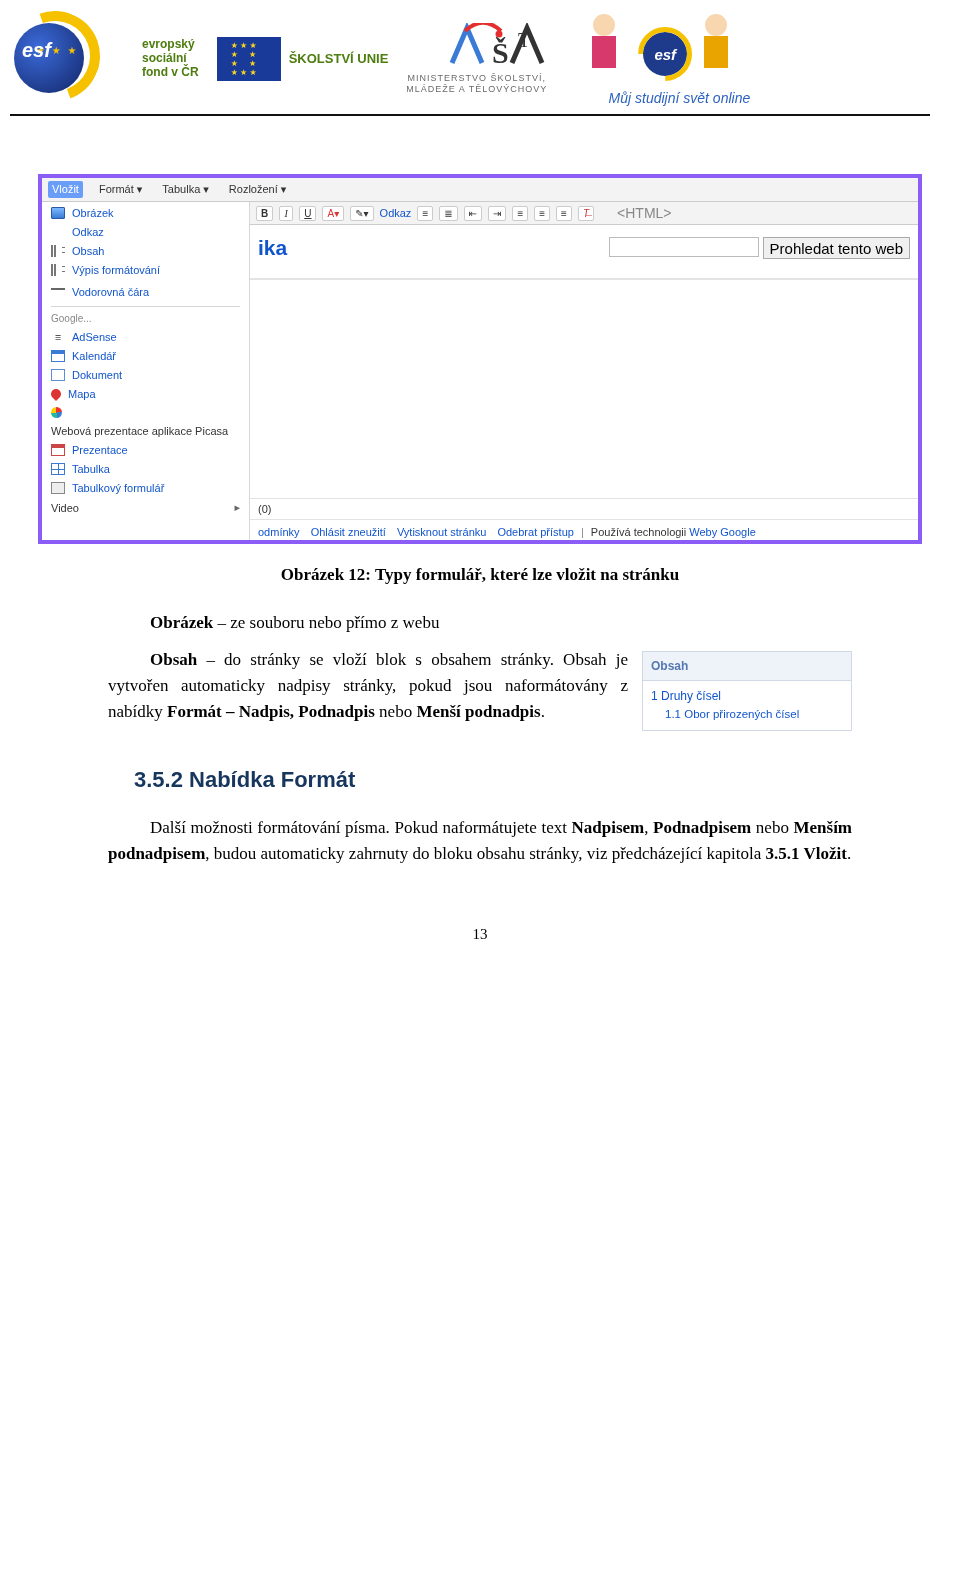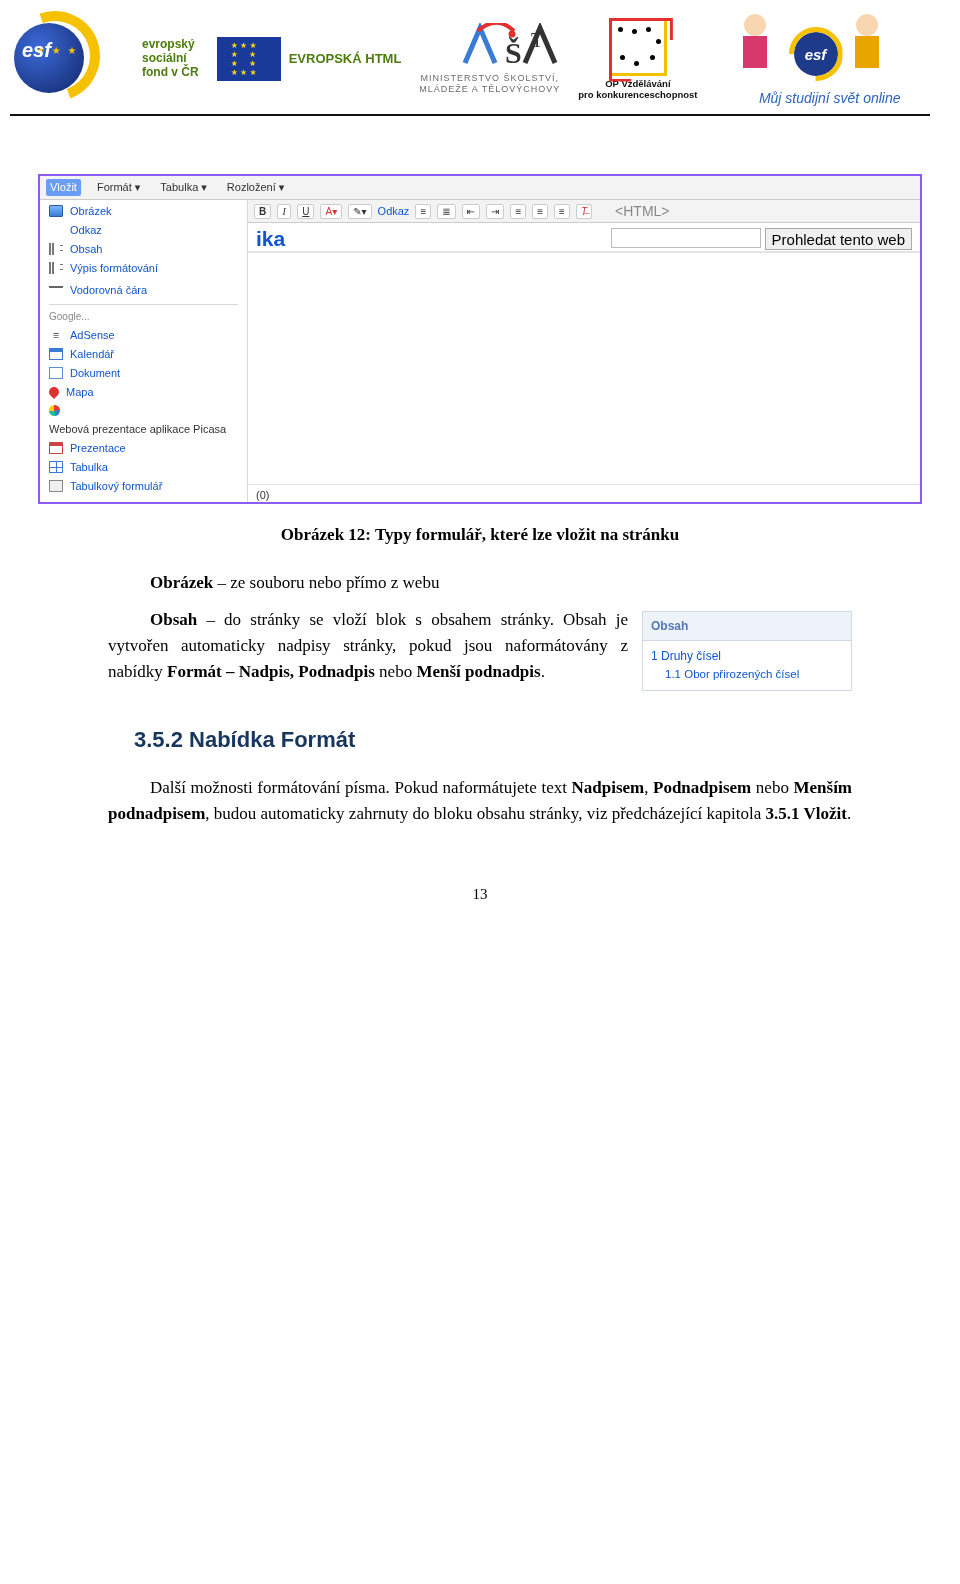--- a/index.html
+++ b/index.html
@@ -67,26 +67,26 @@
   .kid .body{width:24px;height:32px;margin:0 auto;}
   .kid1 .body{background:#d8396c;}
   .kid2 .body{background:#e9a400;}
   .middle-badge{position:absolute; left:58px; top:18px; width:44px;height:44px;border-radius:50%;background:#1e3a8a;display:flex;align-items:center;justify-content:center;color:#fff;font-style:italic;font-weight:bold;font-size:15px;}
   .middle-badge::before{content:"";position:absolute;inset:-5px;border-radius:50%;border:5px solid #f6c200;clip-path:polygon(50% 0,100% 0,100% 100%,50% 100%,50% 50%,0 50%,0 0);}
   .invest-line{ text-align:center; font-size:18px; letter-spacing:0.5px; padding:10px 0 6px; font-family:Arial, sans-serif;}
 
   
   .shot {
     margin: 58px 38px 0 38px;
-    border: 2px solid #8b5cf6;
+    border: 4px solid #8b5cf6;
     font-family: Arial, Helvetica, sans-serif;
     font-size: 11px;
     color: #333;
     background:#fff;
-    height: 330px;
+    height: 370px;
     position:relative;
     overflow:hidden;
   }
   .menubar{
     background:#f3f3f3;
     border-bottom:1px solid #ccc;
     display:flex;
     gap:12px;
     padding:3px 6px;
     font-size:11px;
@@ -130,21 +130,21 @@
   .toolbar{
     background:#f3f3f3; border-bottom:1px solid #ccc;
     padding:3px 6px; display:flex; gap:6px; align-items:center;
     font-size:11px; flex-wrap:wrap;
   }
   .tbtn{padding:1px 4px; background:#fff; border:1px solid #ccc; border-radius:2px; font-size:10px; min-width:14px; text-align:center;}
   .tbtn.b{font-weight:bold;}
   .tbtn.i{font-style:italic; font-family:serif;}
   .tbtn.u{text-decoration:underline;}
   .tlink{color:#1155cc;}
-  .title-row{display:flex; align-items:center; gap:12px; padding:4px 8px 0; border-bottom:1px solid #e3e3e3;}
+  .title-row{display:flex; align-items:center; gap:12px; padding:4px 8px 18px; border-bottom:1px solid #e3e3e3;margin-top:7px;}
   .page-title-in{font-size:21px; font-weight:bold; color:#1155cc; flex:1; letter-spacing:0;}
   .search-wrap{display:flex;gap:4px;}
   .search-in{width:150px;height:20px;border:1px solid #bbb;font-size:11px;padding:1px 4px;}
   .search-btn{height:22px;border:1px solid #aaa;background:#f0f0f0;font-size:15px;padding:0 6px;}
   .subtitle{font-size:17px; font-weight:bold; color:#333; padding:8px 8px 6px;}
   .editor-canvas{flex:1; border-top:1px solid #e3e3e3; background:#fff;}
   .att-row{border-top:1px solid #e3e3e3; border-bottom:1px solid #e3e3e3; padding:4px 8px; color:#333;}
   .footer-row{padding:6px 8px; color:#333; font-size:11px;}
   .footer-row a{color:#1155cc;}
   .footer-row .sep{color:#888; margin:0 4px;}
@@ -178,51 +178,34 @@
         <span class="esf-txt">esf</span>
       </div>
     </div>
     <div class="cs-text">
       <div>evropský</div>
       <div>sociální</div>
       <div>fond v ČR</div>
     </div>
     <div class="eu-block">
       <div class="eu-flag"></div>
-      <div class="cs-text" style="font-size:13px;">EVROPSKÁ HTML</div>
+      <div class="cs-text" style="font-size:13px;">ŠKOLSTVÍ UNIE</div>
     </div>
     <div class="msmt">
       <svg class="msmt-svg" viewBox="0 0 100 46">
         <path d="M5 40 L20 5 L35 40" stroke="#3a7bd5" stroke-width="5" fill="none"></path>
         <path d="M18 8 C30 -3 42 -3 54 8" stroke="#e52e2e" stroke-width="4" fill="none"></path>
         <circle cx="52" cy="11" r="3.5" fill="#e52e2e"></circle>
         <text x="45" y="40" font-size="30" font-family="Times New Roman" fill="#333" font-weight="bold">Š</text>
         <path d="M65 40 L80 5 L95 40" stroke="#333" stroke-width="5" fill="none"></path>
         <text x="71" y="24" font-size="20" font-family="Times New Roman" fill="#333">T</text>
       </svg>
       <div class="msmt-txt">
         <div>MINISTERSTVO ŠKOLSTVÍ,</div>
         <div>MLÁDEŽE A TĚLOVÝCHOVY</div>
-      </div>
-    </div>
-    <div class="opvk">
-      <div class="opvk-sq">
-        <div class="opvk-dots">
-          <span style="left:6px;top:6px;"></span>
-            <span style="left:20px;top:8px;"></span>
-          <span style="left:34px;top:6px;"></span>
-            <span style="left:44px;top:18px;"></span>
-          <span style="left:38px;top:34px;"></span>
-            <span style="left:22px;top:40px;"></span>
-          <span style="left:8px;top:34px;"></span>
-        </div>
-      </div>
-      <div class="opvk-txt">
-        <div>OP Vzdělávání</div>
-        <div>pro konkurenceschopnost</div>
       </div>
     </div>
     <div class="right-logo">
       <div class="cartoon">
         <div class="kid kid1">
             <div class="head"></div>
             <div class="body"></div>
           </div>
         <div class="middle-badge">esf</div>
         <div class="kid kid2">
@@ -327,20 +310,28 @@
       </div>
       <div class="title-row">
         <div class="page-title-in">ika</div>
         <div class="search-wrap">
           <input class="search-in" style="">
           <button class="search-btn">Prohledat tento web</button>
         </div>
       </div>
       <div class="editor-canvas"></div>
       <div class="att-row"><span>(0)</span></div>
+      <div class="footer-row">
+        <a>odmínky</a>
+        <a style="margin-left:8px;">Ohlásit zneužití</a>
+        <a style="margin-left:8px;">Vytisknout stránku</a>
+        <a style="margin-left:8px;">Odebrat přístup</a>
+        <span class="sep">|</span>
+        <span>Používá technologii </span><a>Weby Google</a>
+      </div>
     </div>
   </div>
 </div>
 
 <div class="doc">
   <div class="caption">Obrázek 12: Typy formulář, které lze vložit na stránku</div>
 
   <p class="para">
     <span class="bold">Obrázek</span><span> – ze souboru nebo přímo z webu</span>
   </p>

